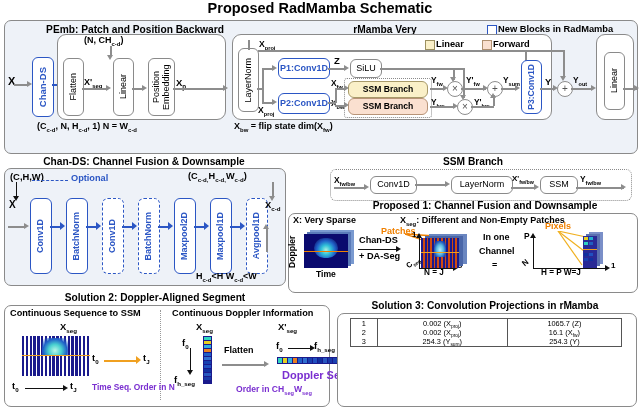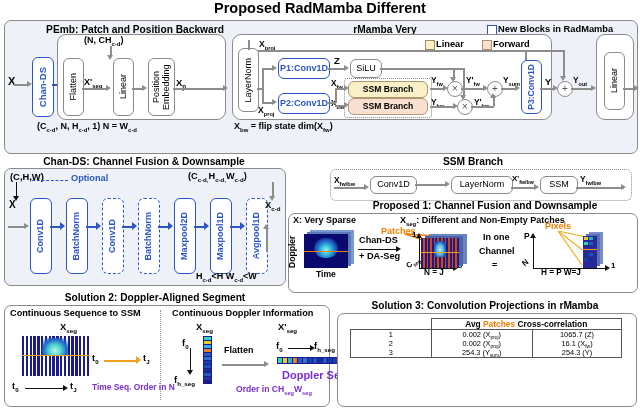--- a/index.html
+++ b/index.html
@@ -65,21 +65,21 @@
   .orange{color:#f08000;}
   .purple{color:#7a2fd0;}
   
   table.t3{position:absolute;border-collapse:collapse;font-size:7.4px;background:#fff;}
   table.t3 td,table.t3 th{border:1px solid #555;padding:0px 2px;text-align:center;font-weight:normal;}
   table.t3 th{font-weight:bold;font-size:8.4px;}
 </style>
 </head>
 <body>
 
-<div class="ttl">Proposed RadMamba Different</div>
+<div class="ttl">Proposed RadMamba Schematic</div>
 
 <div class="panel" style="left:4px;top:20px;width:632px;height:132px;"></div>
 
 <div class="secttl" style="left:20px;top:24px;width:230px;">PEmb: Patch and Position Backward</div>
 <div class="secttl" style="left:330px;top:24px;width:110px;">rMamba Very</div>
 
 <div class="legbox blue" style="left:487px;top:25px;"></div>
 <div class="lbl b" style="left:498px;top:25px;font-size:9.3px;">New Blocks in RadMamba</div>
 
 <div class="lbl b" style="left:8px;top:76px;font-size:11px;">X</div>
@@ -474,26 +474,20 @@
   <div style="position:absolute;left:56px;top:1px;width:4px;height:5px;background:#1a40b0;"></div>
 </div>
 <div class="lbl b purple" style="left:282px;top:370px;font-size:11px;">Doppler Seq.</div>
 <div class="lbl b purple" style="left:236px;top:385px;font-size:8.6px;">Order in CH<sub>seg</sub>W<sub>seg</sub></div>
 
 <div class="secttl" style="left:345px;top:300px;width:280px;">Solution 3: Convolution Projections in rMamba</div>
 <div class="panel white" style="left:337px;top:313px;width:298px;height:92px;"></div>
 
 <table class="t3" style="left:350px;top:318px;width:272px;">
   <tbody>
-      <tr>
-    <td style="width:76px;border-top:none;border-left:none;"></td>
-    <th colspan="2">
-      <span>Avg </span><span class="orange">Patches</span><span> Cross-correlation</span>
-    </th>
-  </tr>
   <tr>
     <td style="border-bottom:none;">1</td>
     <td style="border-bottom:none;">0.002 (X<sub>proj</sub>)</td>
     <td style="border-bottom:none;">1065.7 (Z)</td>
   </tr>
   <tr>
     <td style="border-top:none;border-bottom:none;">2</td>
     <td style="border-top:none;border-bottom:none;">0.002 (X<sub>proj</sub>)</td>
     <td style="border-top:none;border-bottom:none;">16.1 (X<sub>fw</sub>)</td>
   </tr>

